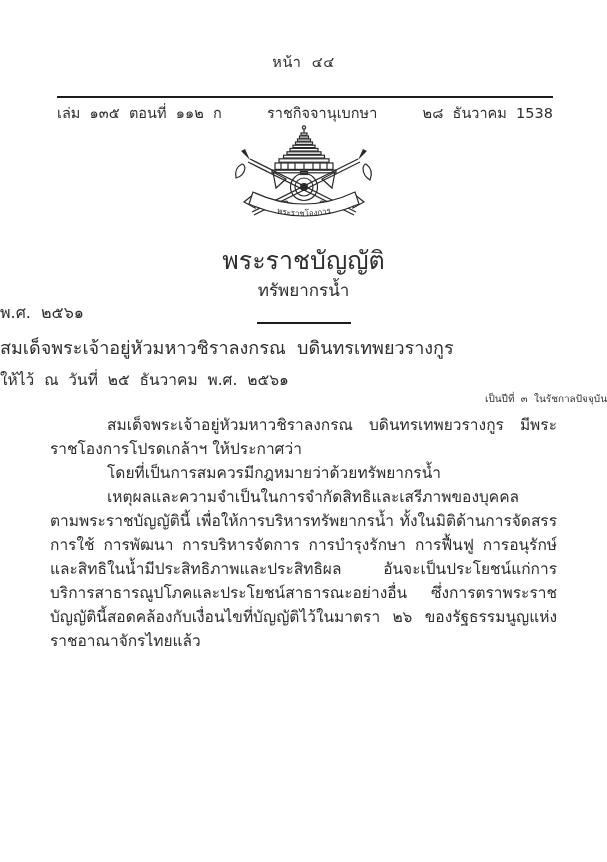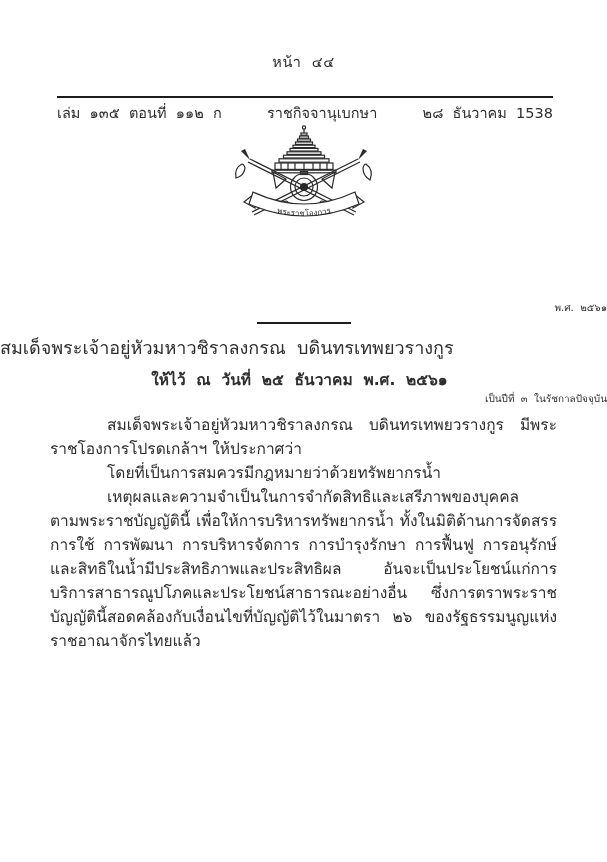--- a/index.html
+++ b/index.html
@@ -60,43 +60,42 @@
   }
   .act-name {
     position: absolute;
     top: 276px; left: 0; right: 0;
     text-align: center;
     font-size: 17px;
   }
   .act-year {
     position: absolute;
     top: 300px; left: 0; right: 0;
-    text-align: right;
-    font-size: 10px;
+    text-align: left;
+    font-size: 16px;
   }
   .title-rule {
     position: absolute;
     top: 322px; left: 257px; width: 94px;
     height: 1.5px;
     background: #1c1c1c;
   }
 
   
   .king-name {
     position: absolute;
     top: 333px; left: 0; right: 0;
     text-align: left;
     font-size: 18px;
   }
   .given-date {
     position: absolute;
     top: 367px; left: 0; right: 8px;
-    text-align: center;
+    text-align: left;
     font-size: 15.5px;
-    font-weight: bold;
   }
   .reign-year {
     position: absolute;
     top: 391px; left: 0; right: 0;
     text-align: right;
     font-size: 10px;
   }
 
   
   .body-text {
@@ -178,20 +177,22 @@
       <path d="M30,70 L20,78 L31,84 Z" fill="#ffffff"></path>
       <path d="M130,70 L140,78 L129,84 Z" fill="#ffffff"></path>
       <path d="M29,68 Q80,92 131,68 L135,80 Q80,104 25,80 Z" fill="#ffffff"></path>
       <path id="ribbonArc" d="M36,84 Q80,100 124,84" stroke="none"></path>
       <text font-size="8" fill="#2a2a2a" stroke="none" font-family="DejaVu Sans, sans-serif">
         <textPath href="#ribbonArc" startOffset="50%" text-anchor="middle">พระราชโองการ</textPath>
       </text>
     </svg>
   </div>
 
+  <div class="act-type">พระราชบัญญัติ</div>
+  <div class="act-name">ทรัพยากรน้ำ</div>
   <div class="act-year pre">พ.ศ.  ๒๕๖๑</div>
   <div class="title-rule"></div>
 
   <div class="king-name pre">สมเด็จพระเจ้าอยู่หัวมหาวชิราลงกรณ  บดินทรเทพยวรางกูร</div>
   <div class="given-date pre">ให้ไว้  ณ  วันที่  ๒๕  ธันวาคม  พ.ศ.  ๒๕๖๑</div>
   <div class="reign-year pre">เป็นปีที่  ๓  ในรัชกาลปัจจุบัน</div>
 
   <div class="body-text">
     <p>สมเด็จพระเจ้าอยู่หัวมหาวชิราลงกรณ บดินทรเทพยวรางกูร มีพระราชโองการโปรดเกล้าฯ ให้ประกาศว่า</p>
     <p>โดยที่เป็นการสมควรมีกฎหมายว่าด้วยทรัพยากรน้ำ</p>

